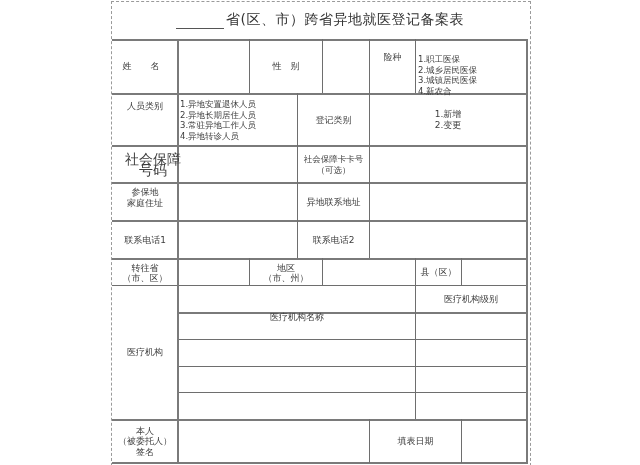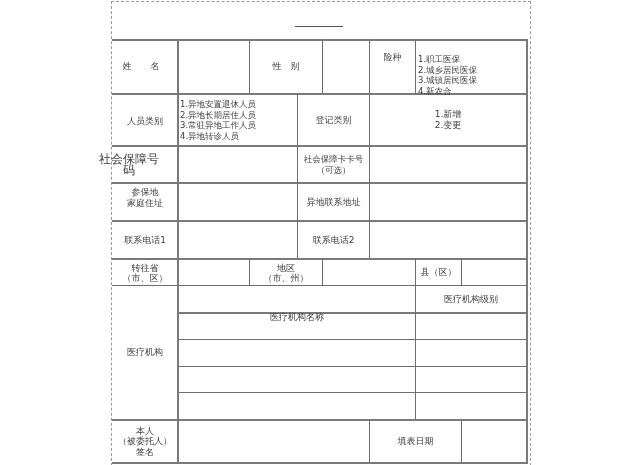--- a/index.html
+++ b/index.html
@@ -22,21 +22,21 @@
   .vl.thick { width: 2px; background: #7a7a7a; }
   .ml { white-space: pre-line; }
   .field { position: absolute; box-sizing: border-box; }
   .spaced { letter-spacing: 8px; }
 </style>
 </head>
 <body>
 
 <div class="page-frame"></div>
 
-<div class="title"><span class="blank"></span></div>
+<div class="title"><span class="blank"></span><span>省(区、市）跨省异地就医登记备案表</span></div>
 
 <div class="hl thick" style="left:112px; top:39px; width:416px;"></div>
 <div class="hl thick" style="left:112px; top:93px; width:416px;"></div>
 <div class="hl thick" style="left:112px; top:145px; width:416px;"></div>
 <div class="hl thick" style="left:112px; top:182px; width:416px;"></div>
 <div class="hl thick" style="left:112px; top:220px; width:416px;"></div>
 <div class="hl thick" style="left:112px; top:258px; width:416px;"></div>
 <div class="hl" style="left:112px; top:285px; width:416px;"></div>
 <div class="hl thick" style="left:178px; top:312px; width:350px;"></div>
 <div class="hl" style="left:178px; top:339px; width:350px;"></div>
@@ -70,30 +70,30 @@
 <div class="cell spaced" style="left:112px; top:40px; width:66px; height:53px;">姓 名</div>
 <div class="field" style="left:179px; top:40px; width:70px; height:53px;"></div>
 <div class="cell" style="left:250px; top:40px; width:72px; height:53px; word-spacing:6px;">性 别</div>
 <div class="field" style="left:323px; top:40px; width:46px; height:53px;"></div>
 <div class="cell" style="left:370px; top:31px; width:45px; height:53px;">险种</div>
 <div class="cell left ml" style="left:416px; top:41px; width:110px; height:68px; font-size:8.5px; line-height:10.5px;">1.职工医保
 2.城乡居民医保
 3.城镇居民医保
 4.新农合</div>
 
-<div class="cell" style="left:112px; top:97px; width:66px; height:48px;">人员类别</div>
+<div class="cell" style="left:112px; top:82px; width:66px; height:48px;">人员类别</div>
 <div class="cell left ml" style="left:178px; top:95px; width:119px; height:50px; font-size:8.5px; line-height:10.5px;">1.异地安置退休人员
 2.异地长期居住人员
 3.常驻异地工作人员
 4.异地转诊人员</div>
 <div class="cell" style="left:298px; top:95px; width:71px; height:50px;">登记类别</div>
 <div class="cell ml" style="left:370px; top:95px; width:156px; height:50px; text-align:left;">1.新增
 2.变更</div>
 
-<div class="cell" style="left:96px; top:147px; width:66px; height:35px; font-size:12px;">社会保障号码</div>
+<div class="cell" style="left:120px; top:147px; width:66px; height:35px; font-size:14px;">社会保障号码</div>
 <div class="field" style="left:179px; top:147px; width:118px; height:35px;"></div>
 <div class="cell ml" style="left:298px; top:147px; width:71px; height:35px; font-size:8.5px;">社会保障卡卡号
 （可选）</div>
 <div class="field" style="left:370px; top:147px; width:156px; height:35px;"></div>
 
 <div class="cell ml" style="left:112px; top:184px; width:66px; height:28px;">参保地
 家庭住址</div>
 <div class="field" style="left:179px; top:184px; width:118px; height:36px;"></div>
 <div class="cell" style="left:298px; top:184px; width:71px; height:36px;">异地联系地址</div>
 <div class="field" style="left:370px; top:184px; width:156px; height:36px;"></div>

